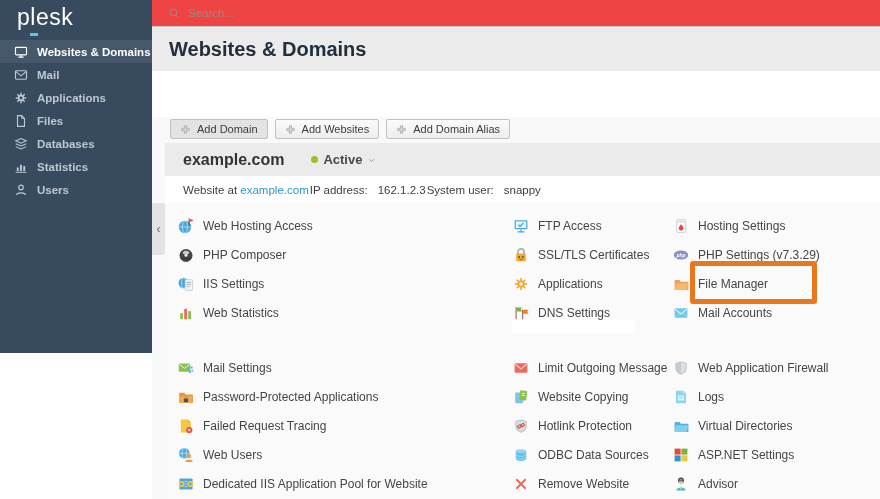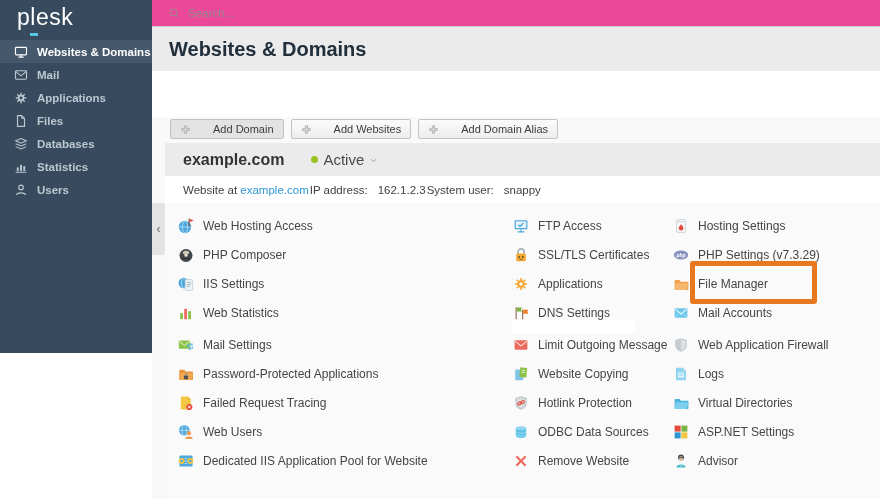--- a/index.html
+++ b/index.html
@@ -16,54 +16,54 @@
   .sidebar{position:absolute;left:0;top:0;width:152px;height:353px;background:var(--sidebar)}
   .logo{position:absolute;left:17px;top:4px;font-size:23px;color:#fff;letter-spacing:.5px;cursor:pointer}
   .logo-bar{position:absolute;left:30px;top:33px;width:8px;height:3px;background:#54c8e8}
   .menu{position:absolute;left:0;top:40px;width:100%}
   .menu-item{display:flex;align-items:center;gap:9px;height:23px;padding-left:14px;color:#bcc8d2;font-size:11.5px;font-weight:700;cursor:pointer;white-space:nowrap}
   .menu-item.active{background:var(--sidebar-active);color:#fff}
   .mi-ic{width:14px;height:14px;flex:none}
   .collapse-handle{position:absolute;left:152px;top:203px;width:13px;height:52px;background:#e3e3e3;border-radius:0 3px 3px 0;display:flex;align-items:center;justify-content:center;color:#666;font-size:12px;cursor:pointer;z-index:2}
 
   
-  .topbar{position:absolute;left:152px;top:0;right:0;height:27px;background:#ec4899;border-bottom:1px solid #c9c9c9;display:flex;align-items:center;padding-left:16px;gap:7px}
+  .topbar{position:absolute;left:152px;top:0;right:0;height:27px;background:#ef4444;border-bottom:1px solid #c9c9c9;display:flex;align-items:center;padding-left:16px;gap:7px}
   .search-ic{width:13px;height:13px;flex:none}
   .search{border:none;outline:none;font-size:11.5px;color:#333;width:320px;background:transparent;font-family:inherit}
   .search::placeholder{color:#8d8d8d}
 
   
   .pagehead{position:absolute;left:152px;top:27px;right:0;height:44px;background:var(--band);display:flex;align-items:center;padding-left:17px}
   .pagehead h1{font-size:20px;font-weight:700;color:#222f3c}
 
   .lower{position:absolute;left:152px;top:117px;right:0;bottom:0;background:#f9f9f9}
 
   
   .toolbar{position:absolute;left:170px;top:119px;display:flex;gap:7px;z-index:1}
-  .btn{display:flex;align-items:center;gap:22px;height:20px;padding:0 9px;font-size:11px;color:#3c3c3c;background:linear-gradient(#fbfbfb,#ededed);border:1px solid #c2c2c2;border-radius:2px;cursor:pointer;font-family:inherit;white-space:nowrap}
+  .btn{display:flex;align-items:center;gap:6px;height:20px;padding:0 9px;font-size:11px;color:#3c3c3c;background:linear-gradient(#fbfbfb,#ededed);border:1px solid #c2c2c2;border-radius:2px;cursor:pointer;font-family:inherit;white-space:nowrap}
   .btn.first{background:#e3e3e3}
   .bic{width:11px;height:11px;flex:none}
 
   
   .card{position:absolute;left:165px;top:143px;width:715px;bottom:0;z-index:1}
   .card-head{height:33px;background:var(--band);display:flex;align-items:center;padding-left:18px}
   .domain-name{font-size:16px;font-weight:700;color:#333}
   .status{display:flex;align-items:center;gap:5px;margin-left:27px;cursor:pointer}
   .dot{width:7px;height:7px;border-radius:50%;background:var(--green)}
-  .status-label{font-size:15px;font-weight:400;color:#4a4a4a}
+  .status-label{font-size:13px;font-weight:700;color:#4a4a4a}
   .chev{width:9px;height:9px;margin-top:2px}
   .card-info{height:27px;background:#fff;display:flex;align-items:center;padding-left:18px;gap:1px;font-size:11.5px;color:#3f3f3f;white-space:nowrap}
   .card-info a{color:var(--link);text-decoration:none;cursor:pointer}
   .vval{margin-left:10px}
   .card-body{position:absolute;left:0;top:60px;right:0;bottom:0;background:#fafafa}
   .tool-col{position:absolute;top:8px}
   .tool-col:nth-child(1){left:13px}
   .tool-col:nth-child(2){left:348px}
   .tool-col:nth-child(3){left:508px}
-  .tool-group + .tool-group{margin-top:3px}
+  .tool-group + .tool-group{margin-top:26px}
   .tool-item{display:flex;align-items:center;gap:9px;height:29px;cursor:pointer}
   .ti{width:16px;height:16px;flex:none}
   .tool-label{font-size:12px;color:#454545;white-space:nowrap}
 
   
   .white-overlay{position:absolute;left:512px;top:320px;width:123px;height:13px;background:#fff;z-index:3}
   .highlight-box{position:absolute;left:690px;top:261px;width:127px;height:43px;border:5px solid var(--accent);border-radius:3px;z-index:4;pointer-events:none}
 </style>
 </head>
 <body>

